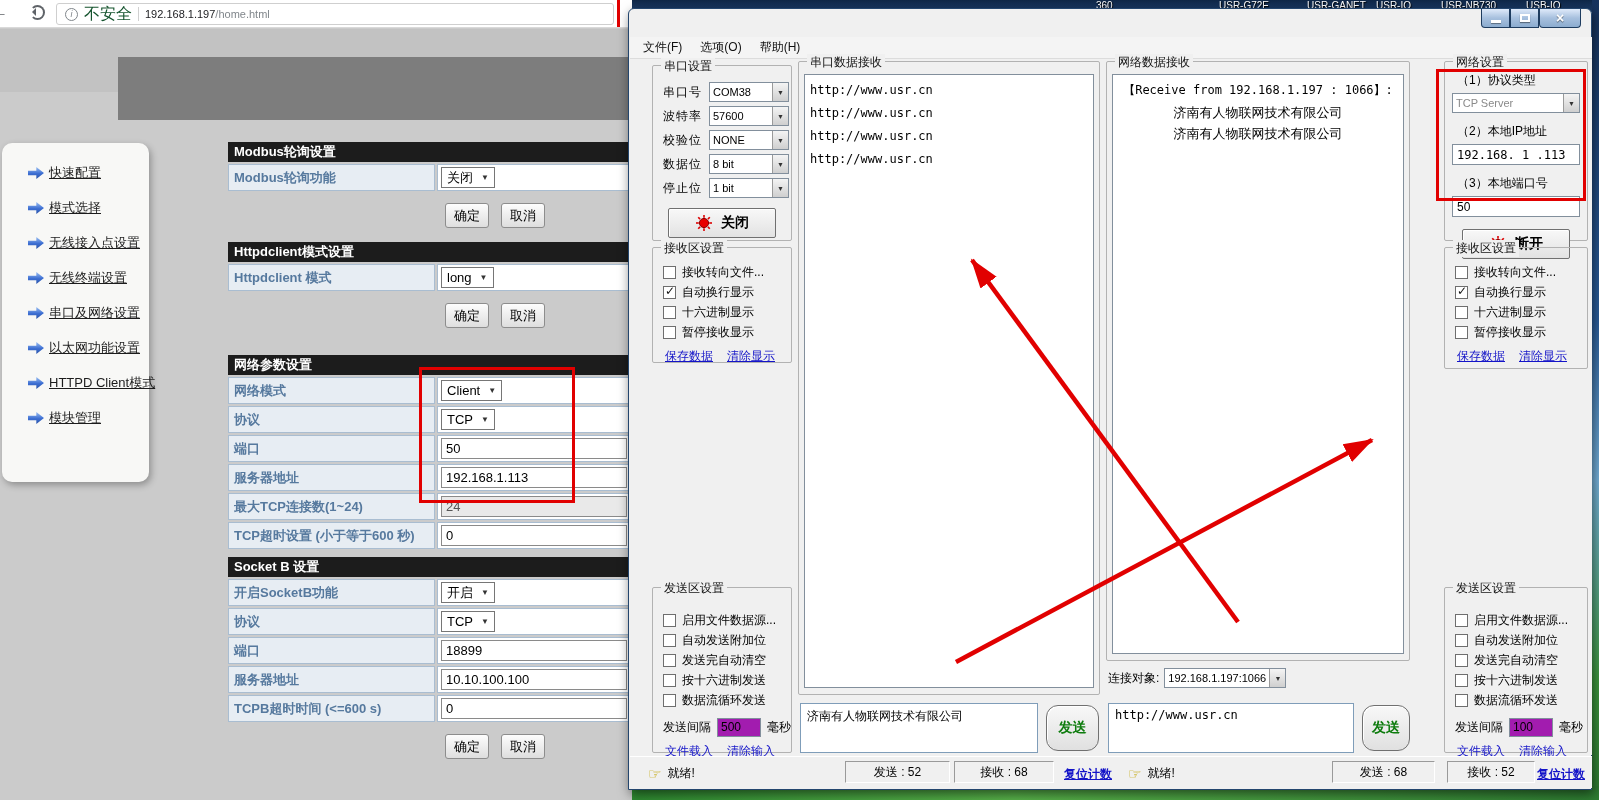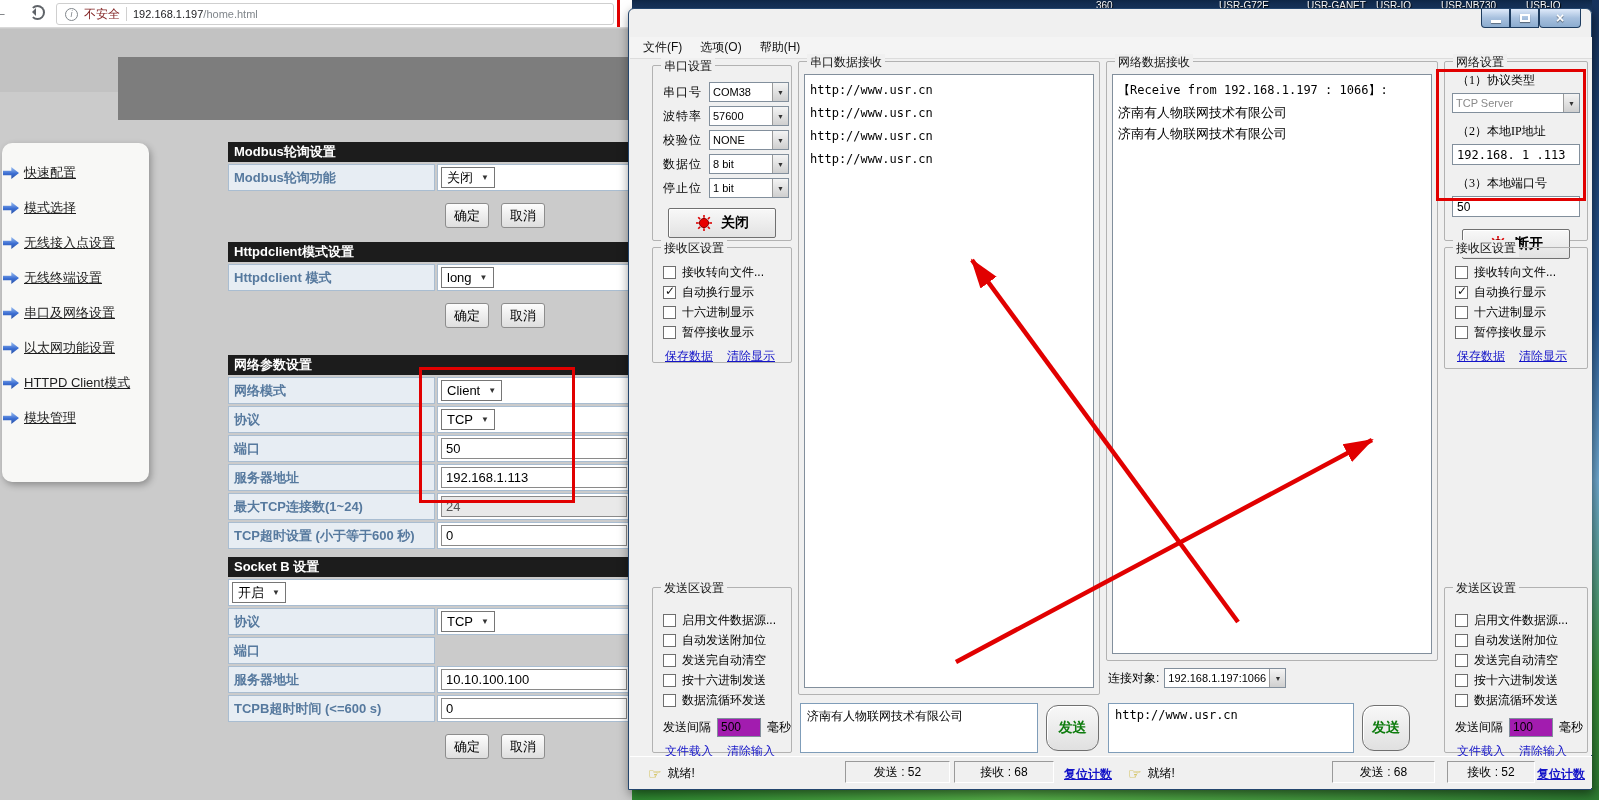--- a/index.html
+++ b/index.html
@@ -18,31 +18,31 @@
     background:linear-gradient(90deg,#2e8a31,#58b34a 40%,#2e7d32); }
 
   
   .browser { position:absolute; left:0; top:0; width:632px; height:800px; background:#cbcbcb; z-index:1; overflow:hidden; }
   .toolbar { position:absolute; left:0; top:0; width:100%; height:28px; background:#fff; border-bottom:1px solid #d9d9d9; }
   .nav-ico { position:absolute; top:3px; font-size:16px; color:#5f6368; }
   .refresh-c { position:absolute; left:30px; top:5px; width:15px; height:15px; border:2px solid #5f6368; border-radius:50%; border-left-color:transparent; }
   .refresh-c:after { content:""; position:absolute; left:-4px; top:1px; border:4px solid transparent; border-right-color:#5f6368; }
   .addressbar { position:absolute; left:56px; top:3px; width:558px; height:22px; background:#fff; border:1px solid #cfcfcf; border-radius:3px; display:flex; align-items:center; padding:0 8px; gap:6px; }
   .info-ico { width:13px; height:13px; border:1.5px solid #80868b; border-radius:50%; color:#80868b; font-size:9px; line-height:10px; text-align:center; font-style:italic; flex:0 0 auto; }
-  .sec-label { font-size:12px; color:#7f1d1d; }
+  .sec-label { font-size:16px; color:#14532d; }
   .addr-div { width:1px; height:14px; background:#d0d0d0; }
   .url { font-size:11px; color:#202124; white-space:nowrap; }
   .url .path { color:#80868b; }
   .anno-topline { position:absolute; left:617px; top:0; width:3px; height:27px; background:#e10000; z-index:6; }
 
   .page-band { position:absolute; left:0; top:29px; width:632px; height:63px; background:#c2c2c2; }
   .page-banner { position:absolute; left:118px; top:57px; width:514px; height:63px; background:#7d7d7d; }
 
   .sidebar { position:absolute; left:2px; top:143px; width:147px; height:339px; background:#f8f8f6;
-    border-radius:10px; box-shadow:2px 3px 7px rgba(0,0,0,.3); padding:21px 0 0 1px; display:flex; flex-direction:column; gap:17px; }
+    border-radius:10px; box-shadow:2px 3px 7px rgba(0,0,0,.3); padding:21px 0 0 26px; display:flex; flex-direction:column; gap:17px; }
   .menu-item { display:flex; align-items:center; gap:5px; cursor:pointer; }
   .arrow-ico { width:16px; height:12px; flex:0 0 auto;
     background:linear-gradient(180deg,#9cc0f2,#3c6ed2 55%,#2c55a8);
     clip-path:polygon(0 32%, 52% 32%, 52% 0, 100% 50%, 52% 100%, 52% 68%, 0 68%); }
   .menu-item span.lbl { font-size:13px; color:#1c1c1c; text-decoration:underline; white-space:nowrap; }
 
   .bcontent { position:absolute; left:228px; top:142px; width:404px; }
   .sec-h { height:20px; background:#1c1c1c; color:#fff; font-weight:bold; font-size:13px; line-height:20px; padding-left:6px; }
   .sec.m1 { margin-top:14px; } .sec.m2 { margin-top:27px; } .sec.m3 { margin-top:8px; }
   .brow { display:flex; margin-top:2px; height:27px; }
@@ -100,21 +100,21 @@
 
   .whitebox { position:absolute; left:5px; right:5px; top:12px; bottom:6px; background:#fff; border:1px solid #828f9c; overflow:hidden; padding:4px 5px; }
   .rline { font-family:"DejaVu Sans Mono",monospace; font-size:12px; line-height:23px; white-space:nowrap; }
   .rline.cn { font-family:"Liberation Sans","DejaVu Sans",sans-serif; font-size:13px; line-height:21px; }
   .sendbox { position:absolute; background:#fff; border:1px solid #7f9db9; font-size:12px; padding:4px 6px; overflow:hidden; }
   .sendbtn { position:absolute; background:linear-gradient(#f8f8f8,#e0e0e0); border:1px solid #707070; border-radius:12px;
     box-shadow:inset 1px 1px 0 #fff; color:#0e7c0e; font-weight:bold; font-size:14px; display:flex; align-items:center; justify-content:center; cursor:pointer; }
   .connrow { position:absolute; left:478px; top:606px; width:302px; height:26px; display:flex; align-items:center; }
   .connrow .clbl { font-size:12px; white-space:nowrap; }
 
-  .ns-lbl { font-size:12px; margin:10px 0 4px 12px; white-space:nowrap;font-family:Liberation Serif, serif; }
+  .ns-lbl { font-size:12px; margin:10px 0 4px 12px; white-space:nowrap; }
   .ns-input { margin-left:7px; width:128px; height:21px; border:1px solid #828f9c; background:#fff; display:flex; align-items:center; padding-left:4px; font-size:12px; }
   .anno-app { left:806px; top:10px; width:150px; height:132px; }
 
   .statusbar { position:absolute; left:1px; bottom:1px; width:962px; height:32px; background:#f0f0f0; border-top:1px solid #fff; }
   .spanel { position:absolute; top:4px; height:22px; border:1px solid; border-color:#9a9a9a #fff #fff #9a9a9a; font-size:12px; display:flex; align-items:center; justify-content:center; }
   .ready { position:absolute; top:8px; font-size:12px; display:flex; gap:6px; align-items:center; }
   .hand { color:#c0a400; font-size:15px; line-height:12px; }
   .sreset { position:absolute; top:9px; font-size:12px; color:#1414c8; text-decoration:underline; font-weight:bold; cursor:pointer; }
 
   .arrows { position:absolute; inset:0; z-index:5; pointer-events:none; }
@@ -262,38 +262,42 @@
           <div class="brow">
             <div class="bcell-l">TCP超时设置 (小于等于600 秒)</div>
             <div class="bcell-v">
               <div class="tin">0</div>
             </div>
           </div>
         </div>
         <div class="sec m3">
           <div class="sec-h">Socket B 设置</div>
           <div class="brow">
+            <div class="bcell-l">开启SocketB功能</div>
             <div class="bcell-v">
               <span class="sel">
                 <span>开启</span>
                 <span class="arr">▼</span>
               </span>
             </div>
           </div>
           <div class="brow">
             <div class="bcell-l">协议</div>
             <div class="bcell-v">
               <span class="sel">
                 <span>TCP</span>
                 <span class="arr">▼</span>
               </span>
             </div>
           </div>
           <div class="brow">
             <div class="bcell-l">端口</div>
+            <div class="bcell-v">
+              <div class="tin">18899</div>
+            </div>
           </div>
           <div class="brow">
             <div class="bcell-l">服务器地址</div>
             <div class="bcell-v">
               <div class="tin">10.10.100.100</div>
             </div>
           </div>
           <div class="brow">
             <div class="bcell-l">TCPB超时时间 (&lt;=600 s)</div>
             <div class="bcell-v">
@@ -446,21 +450,21 @@
         <div class="whitebox" id="serial-recv-lines">
             <div class="rline">http://www.usr.cn</div>
             <div class="rline">http://www.usr.cn</div>
             <div class="rline">http://www.usr.cn</div>
             <div class="rline">http://www.usr.cn</div>
           </div>
       </div>
       <div class="sendbox mono" style="left:170px;top:644px;width:238px;height:50px;">济南有人物联网技术有限公司</div>
       <button class="sendbtn" style="left:416px;top:646px;width:53px;height:46px;">发送</button>
 
-      <div class="group" style="left:476px;top:2px;width:332px;height:600px;">
+      <div class="group" style="left:476px;top:2px;width:304px;height:600px;text-align:center;">
         <span class="legend">网络数据接收</span>
         <div class="whitebox" id="net-recv-lines">
             <div class="rline">【Receive from 192.168.1.197 : 1066】:</div>
             <div class="rline cn">济南有人物联网技术有限公司</div>
             <div class="rline cn">济南有人物联网技术有限公司</div>
           </div>
       </div>
       <div class="connrow">
         <span class="clbl">连接对象:</span>
         <span class="combo" style="width:122px;margin-left:5px;">

